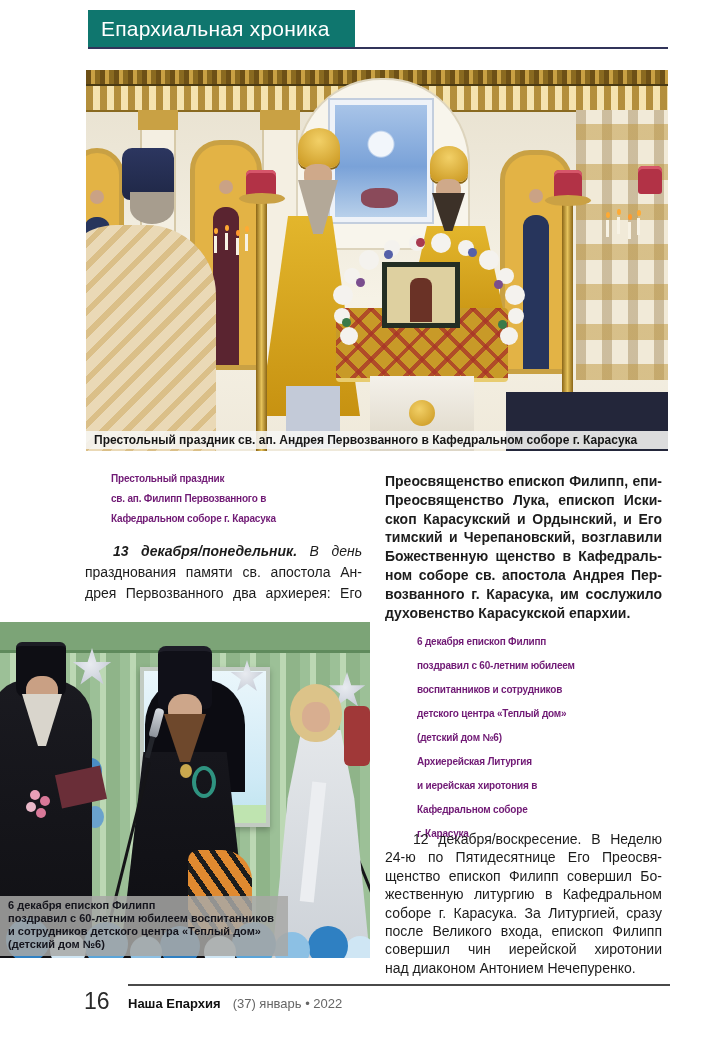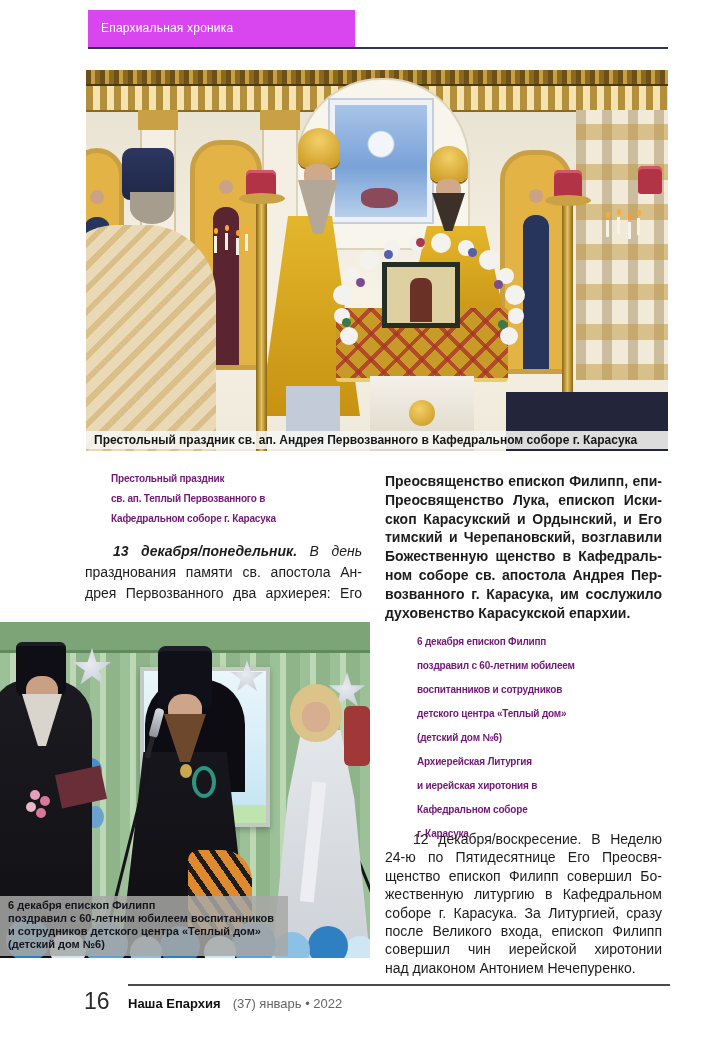--- a/index.html
+++ b/index.html
@@ -7,21 +7,21 @@
     position:relative;width:720px;height:1045px;margin:0 auto;
     background:#ffffff;overflow:hidden;
     font-family:"Liberation Sans","DejaVu Sans",sans-serif;
     color:#1f1f1f;
   }
   .abs{position:absolute;}
 
   
   .header-bar{
     left:88px;top:10px;width:267px;height:37px;
-    background:#d946ef;color:#fff;font-size:12px;
+    background:#0f766e;color:#fff;font-size:21px;
     line-height:37px;padding-left:13px;box-sizing:border-box;
     letter-spacing:.2px;
   }
   .header-underline{left:88px;top:47px;width:580px;height:2px;background:#31345a;}
 
   
   .photo{overflow:hidden;}
   .photo *{position:absolute;}
   .photo-top{left:86px;top:70px;width:582px;height:381px;background:#5eead4;}
   .tp-wall{inset:0;background:linear-gradient(180deg,#e7e0ce,#f6f2e6 60%,#efe9da);}
@@ -254,21 +254,21 @@
     <div class="tp-analoy"></div>
     <div class="tp-icon"></div>
     <div class="tp-wreath"></div>
     <div class="tp-wreath-accents"></div>
     <div class="tp-dark-corner"></div>
     <div class="tp-caption">Престольный праздник св. ап. Андрея Первозванного в Кафедральном соборе г. Карасука</div>
   </div>
 
   <div class="abs hblock h-left">
       <div class="ln">Престольный праздник</div>
-      <div class="ln">св. ап. Теплый Первозванного в</div>
+      <div class="ln">св. ап. Филипп Первозванного в</div>
       <div class="ln">Кафедральном соборе г. Карасука</div>
     </div>
 
   <div class="abs body-text p-left">
     <div class="lead-line"><span class="bold">13 декабря/понедельник.</span><span> В день</span></div>
     <div class="jpara all-just">
         <div class="ln">празднования памяти св. апостола Ан-</div>
         <div class="ln">дрея Первозванного два архиерея: Его</div>
       </div>
   </div>

